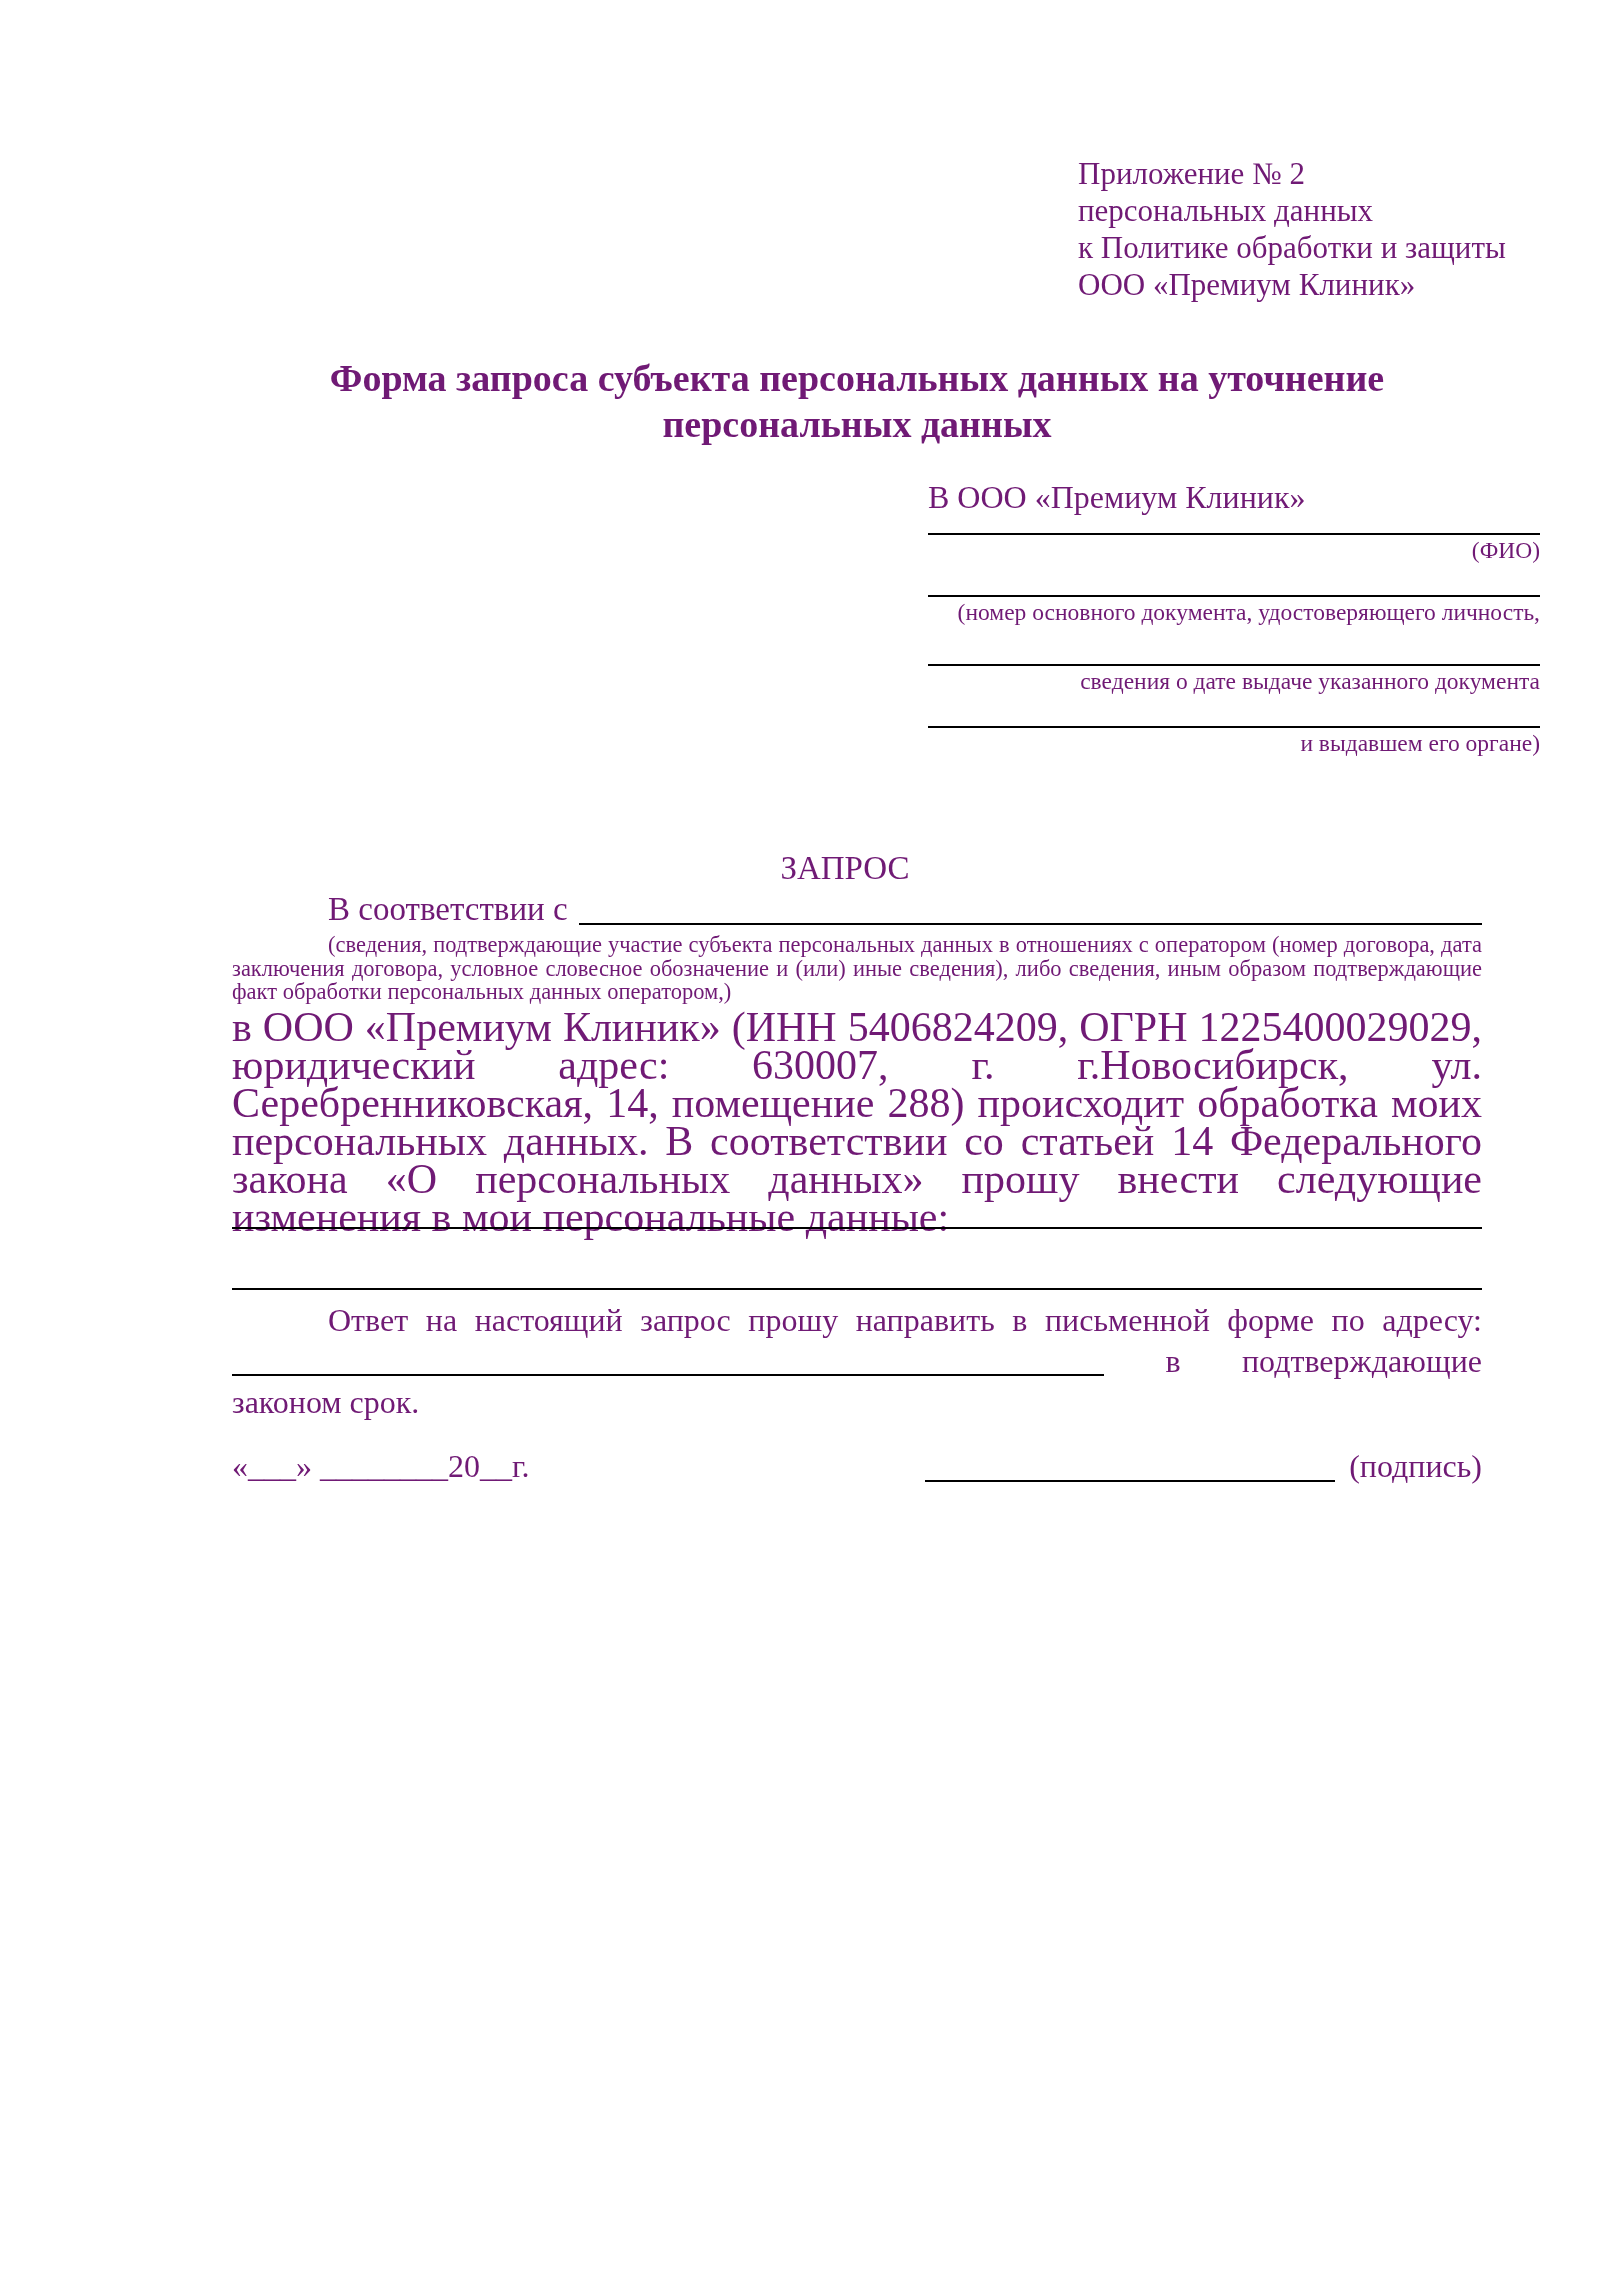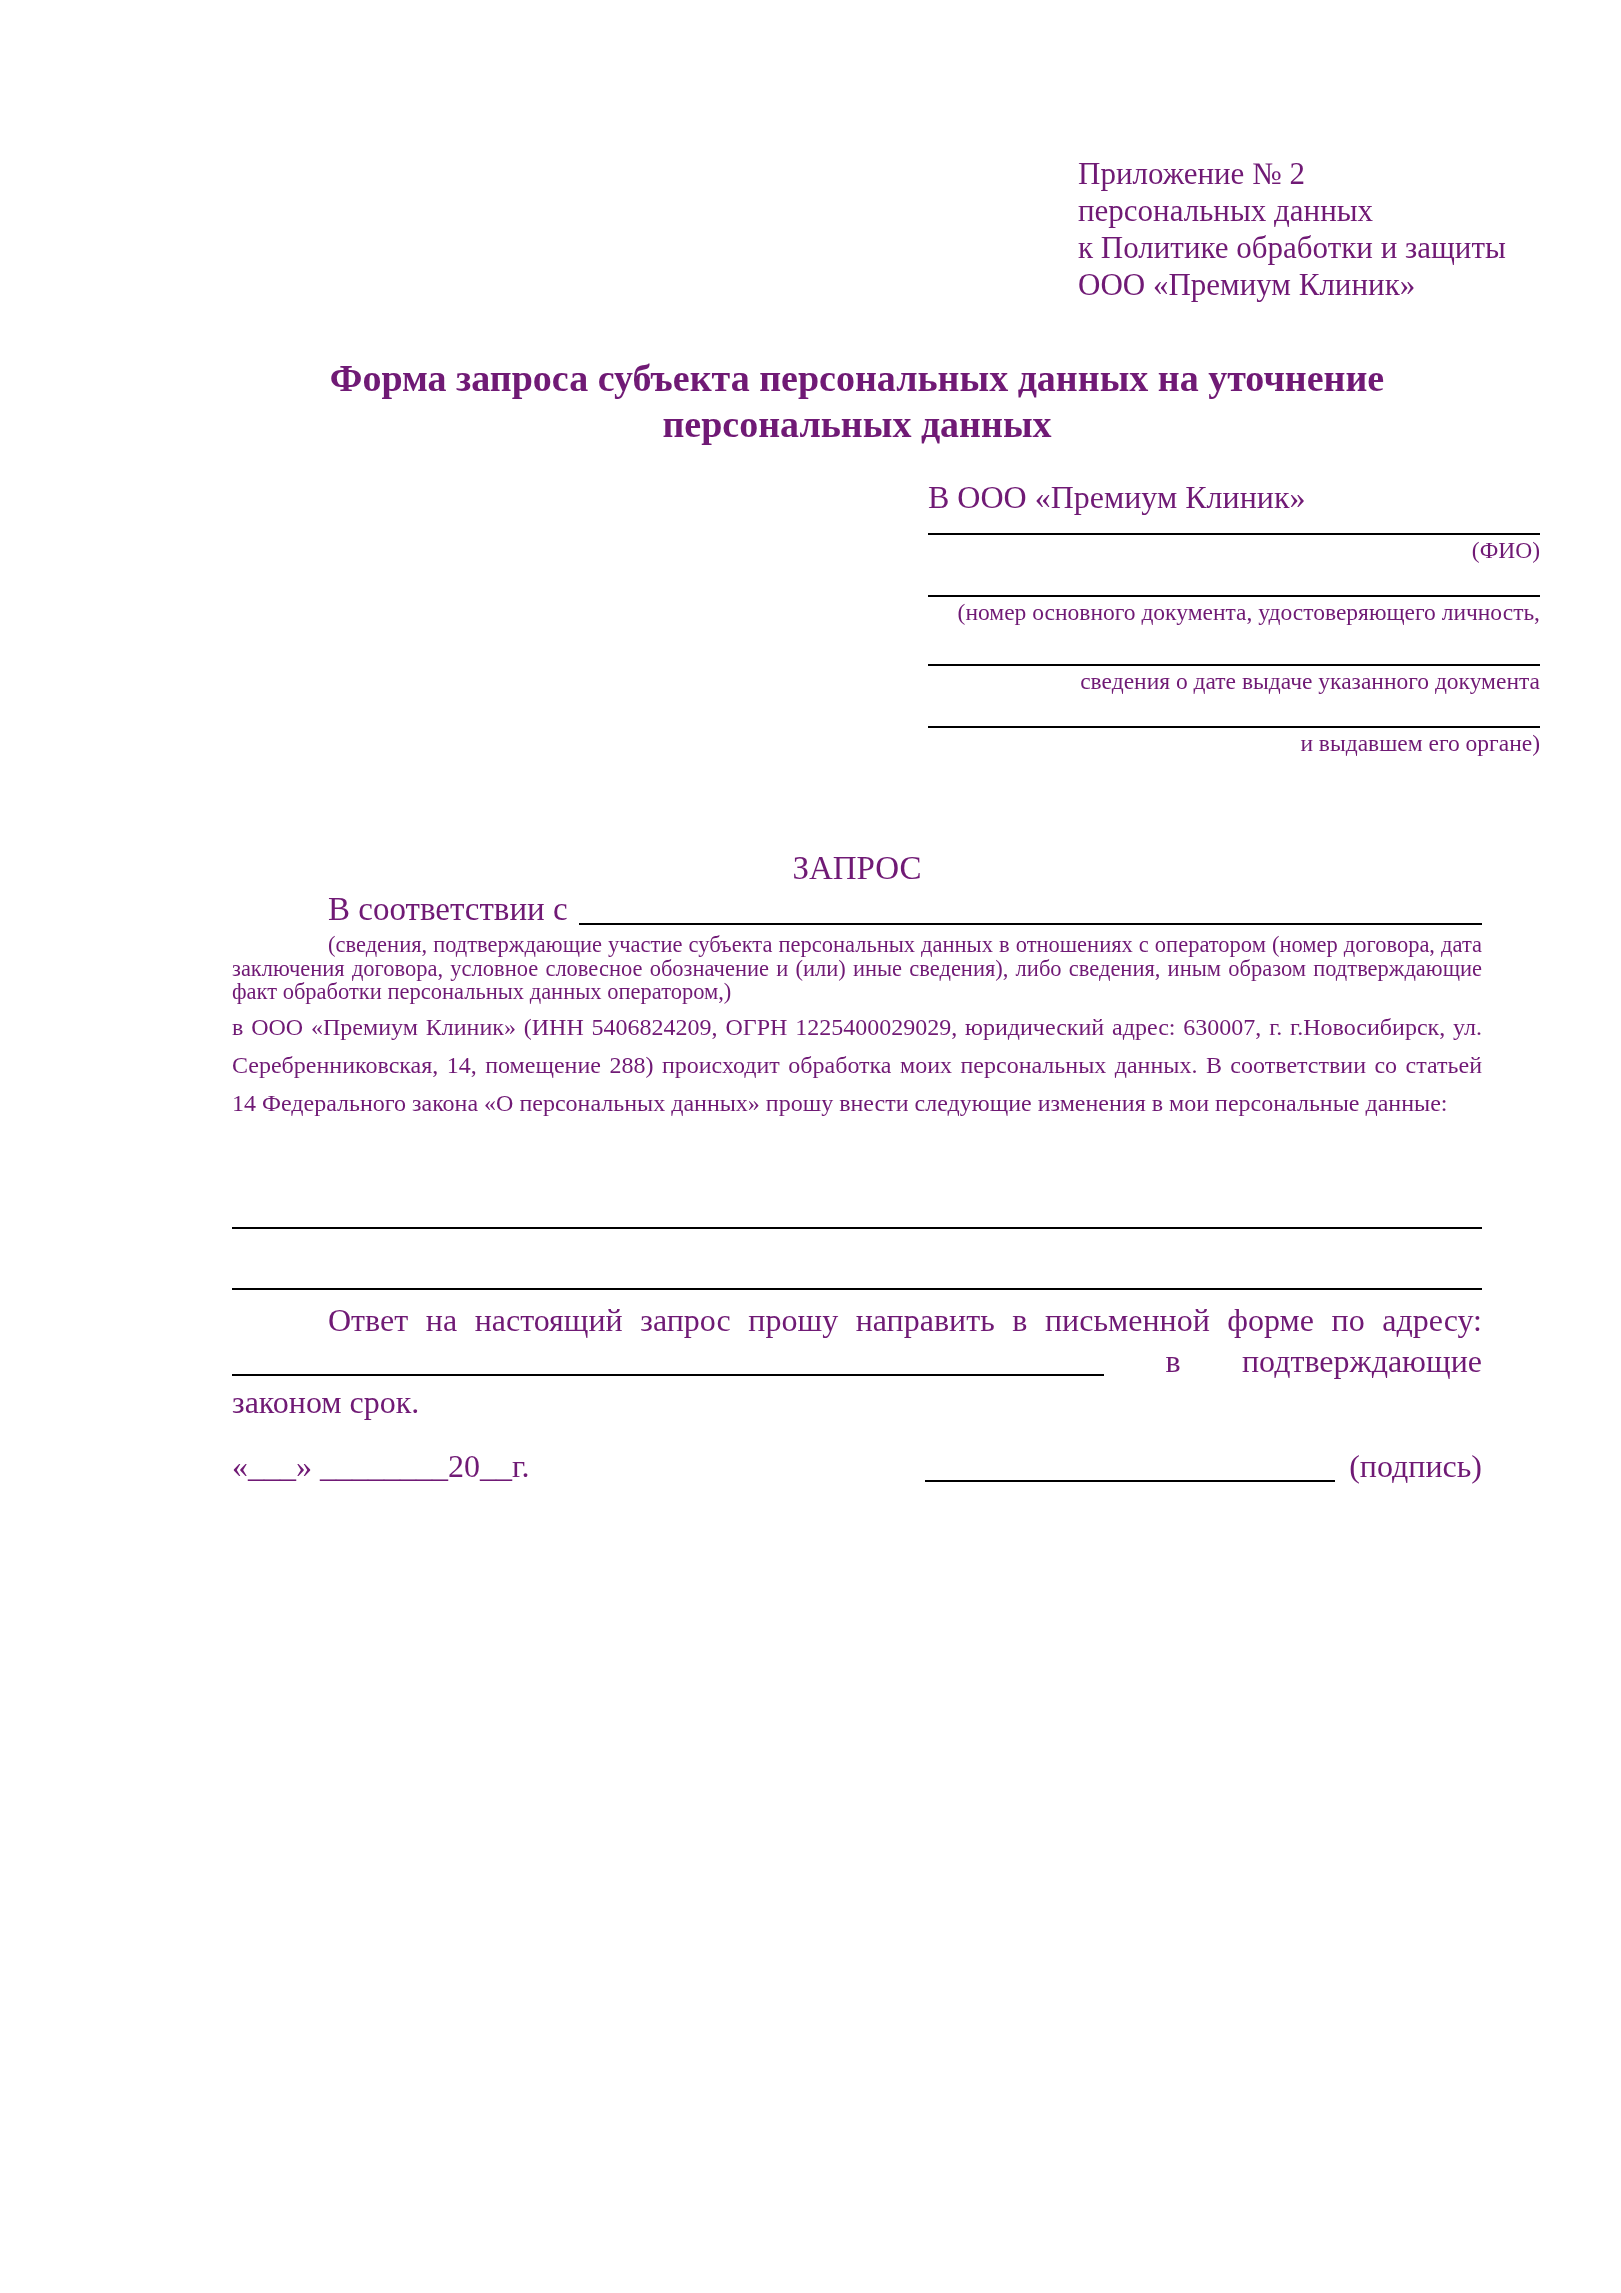--- a/index.html
+++ b/index.html
@@ -56,21 +56,21 @@
   .u4 { height: 31px; }
   .cap {
     font-size: 23.5px;
     line-height: 27.4px;
     text-align: right;
     margin-top: 2px;
   }
   
   .zapros {
     position: absolute;
-    left: 232px;
+    left: 220px;
     top: 849px;
     width: 1250px;
     text-align: center;
     font-size: 33px;
     line-height: 39px;
   }
   
   .intro {
     position: absolute;
     left: 232px;
@@ -100,21 +100,21 @@
     line-height: 23.5px;
     text-align: justify;
     text-indent: 96px;
   }
   
   .body-par {
     position: absolute;
     left: 232px;
     top: 1008px;
     width: 1250px;
-    font-size: 24px;
+    font-size: 42px;
     line-height: 38px;
     text-align: justify;
   }
   
   .bl {
     position: absolute;
     left: 232px;
     width: 1250px;
     height: 0;
     border-bottom: 2.9px solid #000;

